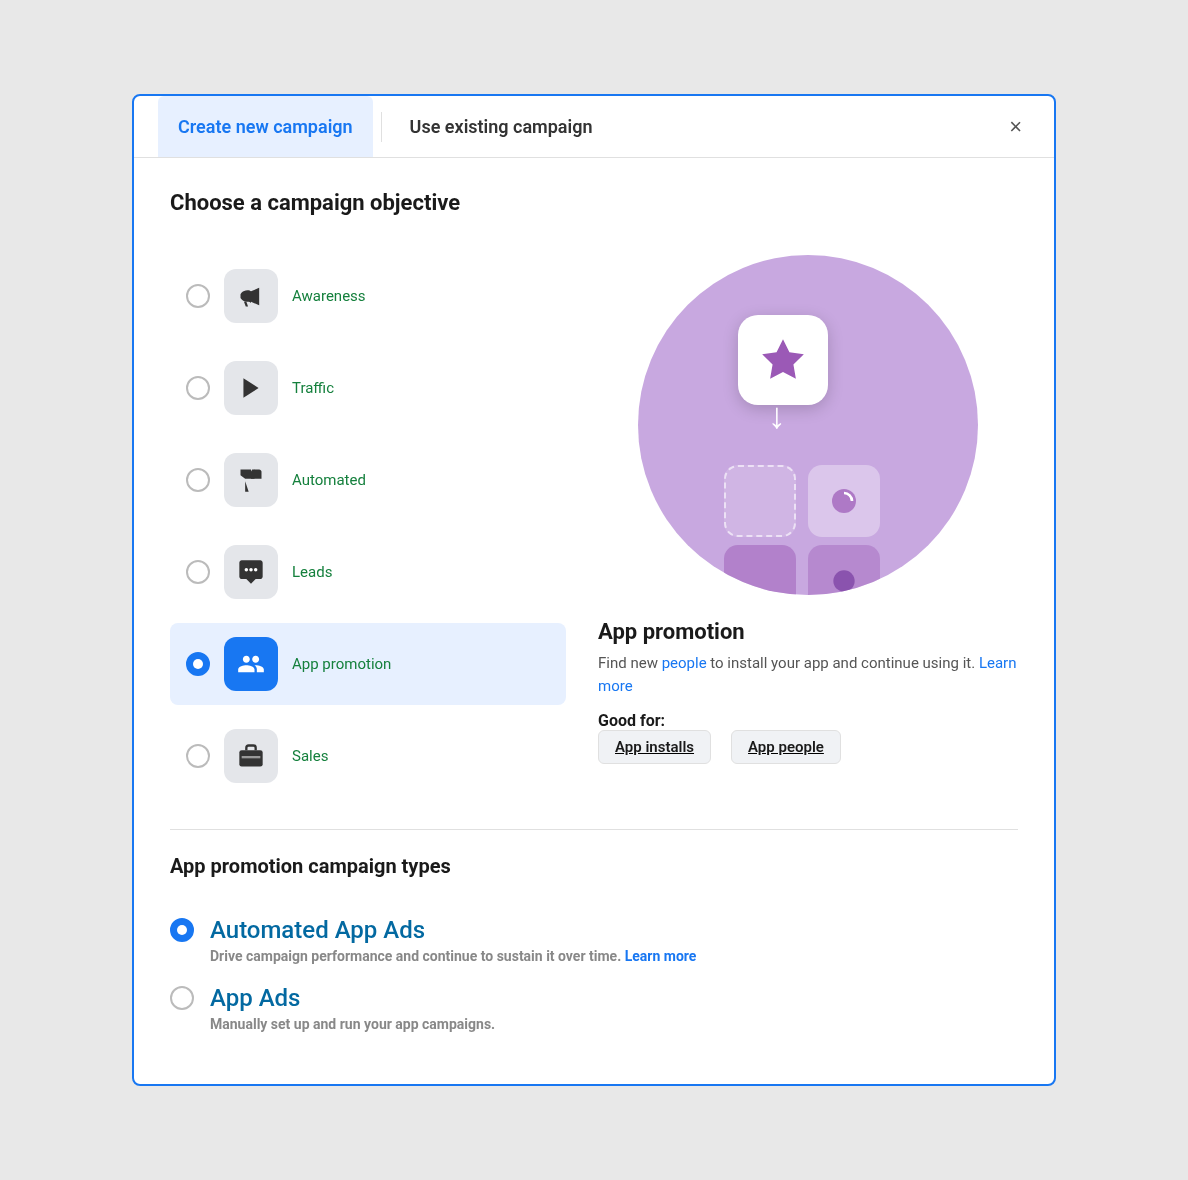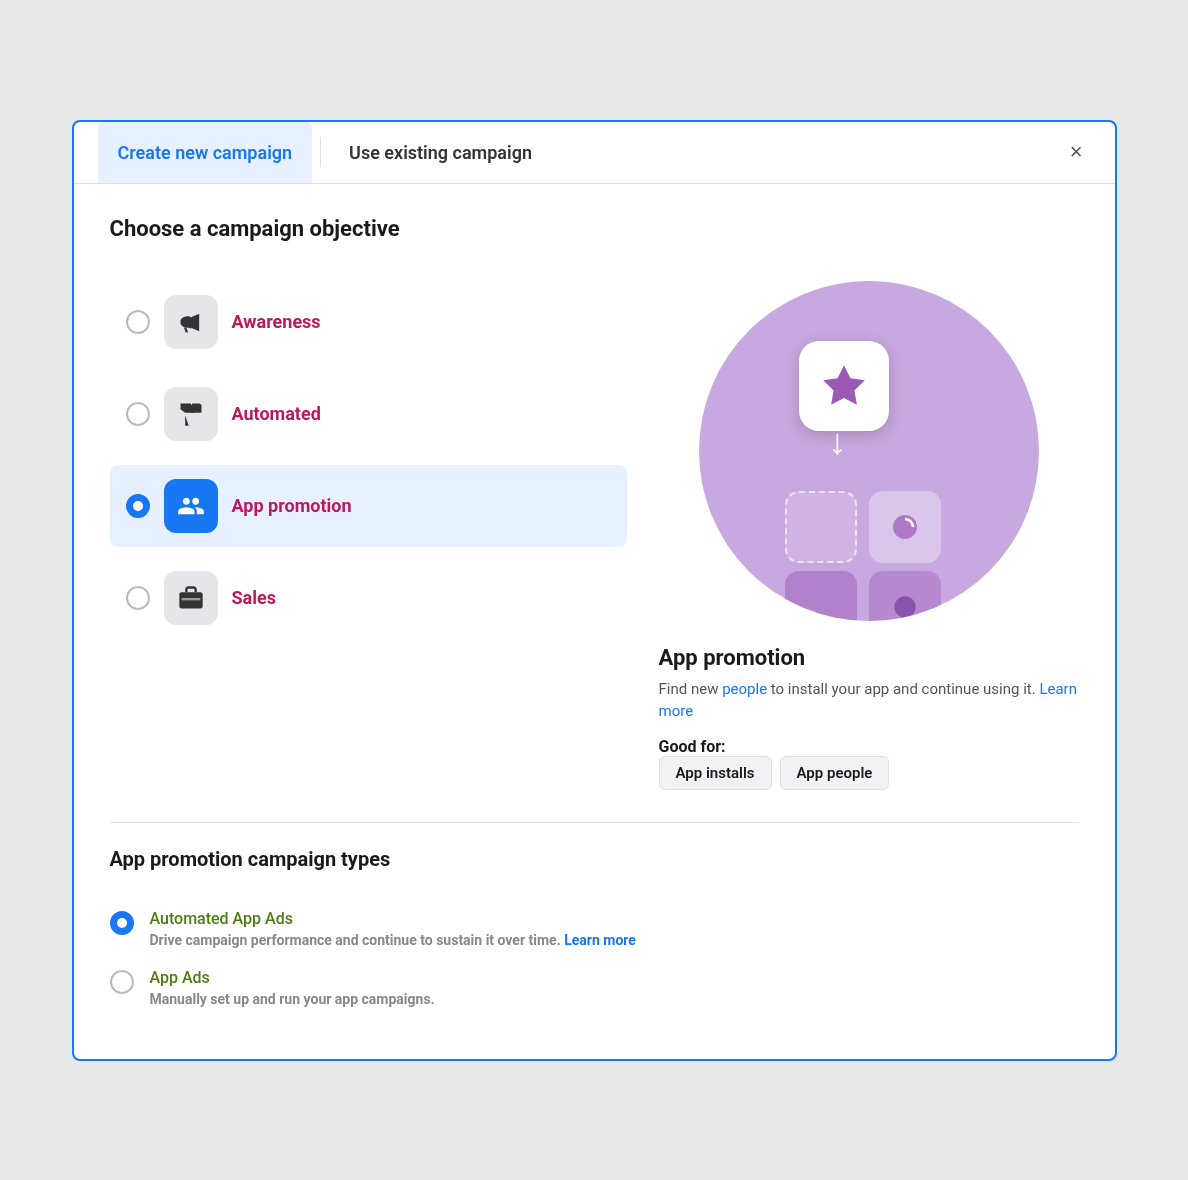--- a/index.html
+++ b/index.html
@@ -8,21 +8,21 @@
       background: #e8e8e8;
       display: flex;
       justify-content: center;
       align-items: center;
       min-height: 100vh;
     }
     .modal {
       background: #ffffff;
       border: 2px solid #1877f2;
       border-radius: 8px;
-      width: 1045px;
+      width: 924px;
       max-width: 1100px;
       overflow: hidden;
     }
     
     .tab-header {
       display: flex;
       align-items: center;
       border-bottom: 1px solid #e0e0e0;
       padding: 0 24px;
       position: relative;
@@ -125,23 +125,23 @@
       align-items: center;
       justify-content: center;
       flex-shrink: 0;
       font-size: 22px;
     }
     .obj-icon.blue-bg {
       background: #1877f2;
       color: white;
     }
     .obj-label {
-      font-size: 18px;
-      color: #be185d;
-      font-weight: 700;
+      font-size: 15px;
+      color: #15803d;
+      font-weight: 400;
     }
     
     .preview-circle {
       width: 340px;
       height: 340px;
       border-radius: 50%;
       background: #c8a8e0;
       display: flex;
       align-items: center;
       justify-content: center;
@@ -199,21 +199,22 @@
       text-decoration: none;
     }
     .good-for-title {
       font-size: 16px;
       font-weight: 700;
       color: #1a1a1a;
     }
     .tag-list {
       display: flex;
       flex-wrap: wrap;
-      gap: 8px;
+      gap: 20px;
+      text-decoration: underline;
     }
     .tag {
       background: #f0f2f5;
       border-radius: 6px;
       padding: 7px 16px;
       font-size: 15px;
       font-weight: 600;
       color: #1a1a1a;
       border: 1px solid #e0e0e0;
     }
@@ -229,23 +230,23 @@
       color: #1a1a1a;
       margin-bottom: 38px;
     }
     .campaign-type-item {
       display: flex;
       align-items: flex-start;
       gap: 16px;
       margin-bottom: 20px;
     }
     .campaign-type-text .type-name {
-      font-size: 16px;
+      font-size: 24px;
       font-weight: 500;
-      color: #4d7c0f;
+      color: #0369a1;
       margin-bottom: 4px;
     }
     .campaign-type-text .type-desc {
       font-size: 14px;
       color: #888;
       font-weight: bold;
     }
     .campaign-type-text .type-desc a {
       color: #1877f2;
       text-decoration: none;
@@ -276,32 +277,53 @@
             <div class="obj-icon">
               <svg width="28" height="28" viewBox="0 0 24 24" fill="none">
                 <path d="M3 10.5C3 10.5 4.5 7 9 7C10.5 7 11.5 7.5 12 8V18C11.5 17.5 10.5 17 9 17C4.5 17 3 13.5 3 13.5V10.5Z" fill="#333"></path>
                 <path d="M12 8L19 5V20L12 17" fill="#333"></path>
                 <path d="M6 17L7.5 21H9.5L8 17" fill="#333"></path>
               </svg>
             </div>
             <span class="obj-label">Awareness</span>
           </div>
 
+          <div class="objective-item">
+            <div class="radio-circle"></div>
+            <div class="obj-icon">
+              <svg width="26" height="26" viewBox="0 0 24 24" fill="none">
+                <path d="M5 3L19 12L5 21V3Z" fill="#333"></path>
+              </svg>
+            </div>
+            <span class="obj-label">Traffic</span>
+          </div>
 
           <div class="objective-item">
             <div class="radio-circle"></div>
             <div class="obj-icon">
               <svg width="28" height="28" viewBox="0 0 24 24" fill="none">
                 <path d="M7 22V11L3 8V3H12V5L15 3V11H7V13L10 22H7Z" fill="#333"></path>
                 <path d="M12 5V11H21V5C21 4 20 3 19 3H13L12 5Z" fill="#333"></path>
               </svg>
             </div>
             <span class="obj-label">Automated</span>
           </div>
 
+          <div class="objective-item">
+            <div class="radio-circle"></div>
+            <div class="obj-icon">
+              <svg width="28" height="28" viewBox="0 0 24 24" fill="none">
+                <path d="M20 2H4C3 2 2 3 2 4V16C2 17 3 18 4 18H8L12 22L16 18H20C21 18 22 17 22 16V4C22 3 21 2 20 2Z" fill="#333"></path>
+                <circle cx="8" cy="10" r="1.5" fill="white"></circle>
+                <circle cx="12" cy="10" r="1.5" fill="white"></circle>
+                <circle cx="16" cy="10" r="1.5" fill="white"></circle>
+              </svg>
+            </div>
+            <span class="obj-label">Leads</span>
+          </div>
 
           <div class="objective-item selected">
             <div class="radio-circle checked"></div>
             <div class="obj-icon blue-bg">
               <svg width="28" height="28" viewBox="0 0 24 24" fill="white">
                 <path d="M16 11c1.66 0 2.99-1.34 2.99-3S17.66 5 16 5c-1.66 0-3 1.34-3 3s1.34 3 3 3zm-8 0c1.66 0 2.99-1.34 2.99-3S9.66 5 8 5C6.34 5 5 6.34 5 8s1.34 3 3 3zm0 2c-2.33 0-7 1.17-7 3.5V19h14v-2.5c0-2.33-4.67-3.5-7-3.5zm8 0c-.29 0-.62.02-.97.05 1.16.84 1.97 1.97 1.97 3.45V19h6v-2.5c0-2.33-4.67-3.5-7-3.5z"></path>
               </svg>
             </div>
             <span class="obj-label">App promotion</span>
           </div>

